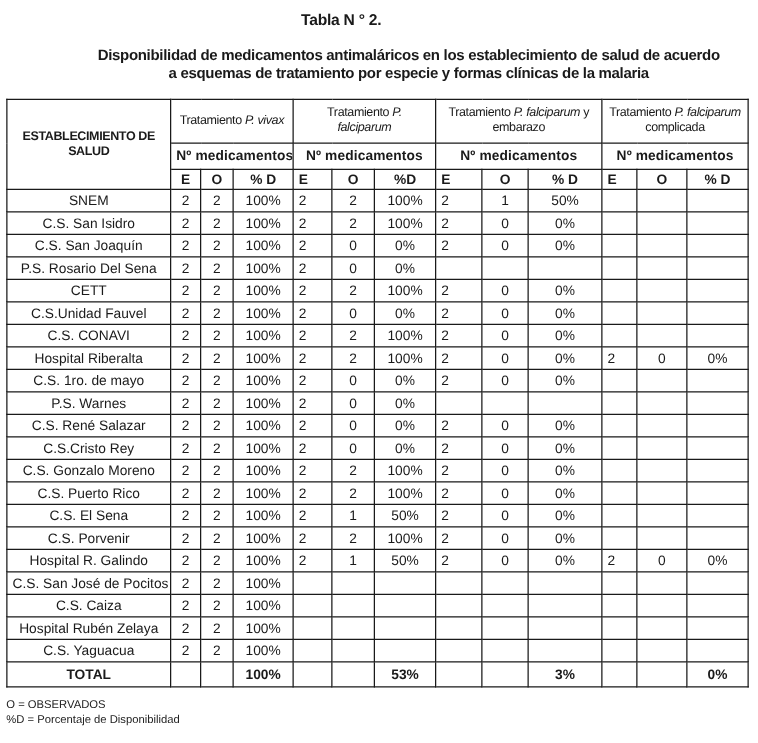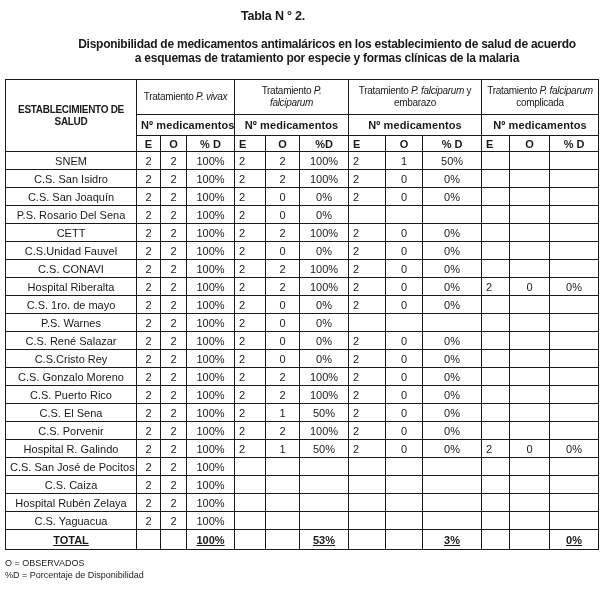--- a/index.html
+++ b/index.html
@@ -22,21 +22,21 @@
   }
   table.data td {
     border: 1px solid #1a1a1a; padding: 0 4px; height: 17px; line-height: 14px;
     white-space: nowrap; overflow: hidden; text-align: center;
   }
   table.data td.name { text-align: center; }
   table.data tr.h1 td { height: 34px; font-size: 10px; line-height: 12px; white-space: normal; letter-spacing: -0.3px; }
   table.data tr.h2 td { height: 20px; font-size: 11px; font-weight: bold; letter-spacing: 0.1px; }
   table.data tr.h3 td { height: 15px; font-weight: bold; }
   table.data td.estab { font-weight: bold; font-size: 11px; line-height: 14px; white-space: normal; }
-  table.data tr.total td { height: 19px; font-weight: bold; text-decoration: underline; }
+  table.data tr.total td { height: 19px; font-weight: bold; }
   table.data td.left-e { text-align: left; }
   .legend {
     position: absolute; left: 5px; top: 558px; font-size: 9px; line-height: 11.5px; color: #222;
   }
   i { font-style: italic; }
 </style>
 </head>
 <body>
 
 <div class="title">Tabla  N ° 2.</div>

